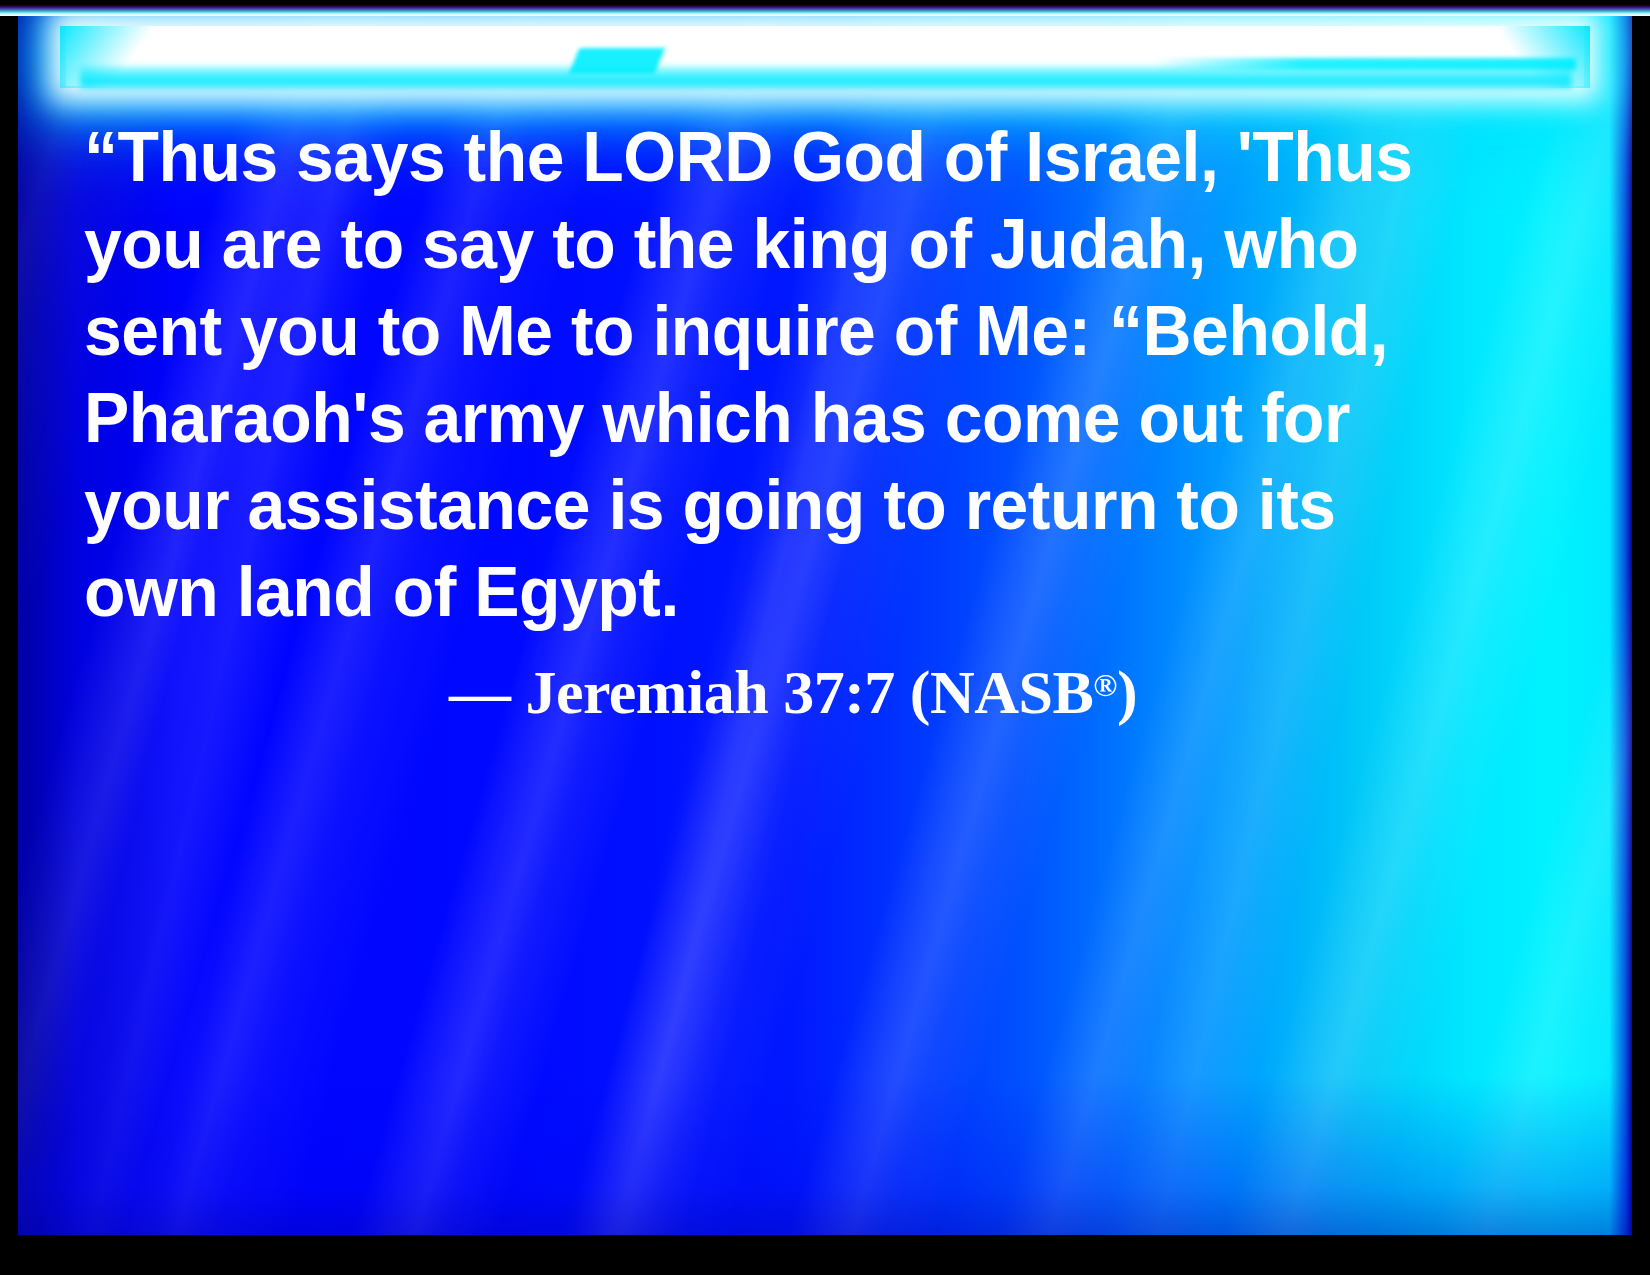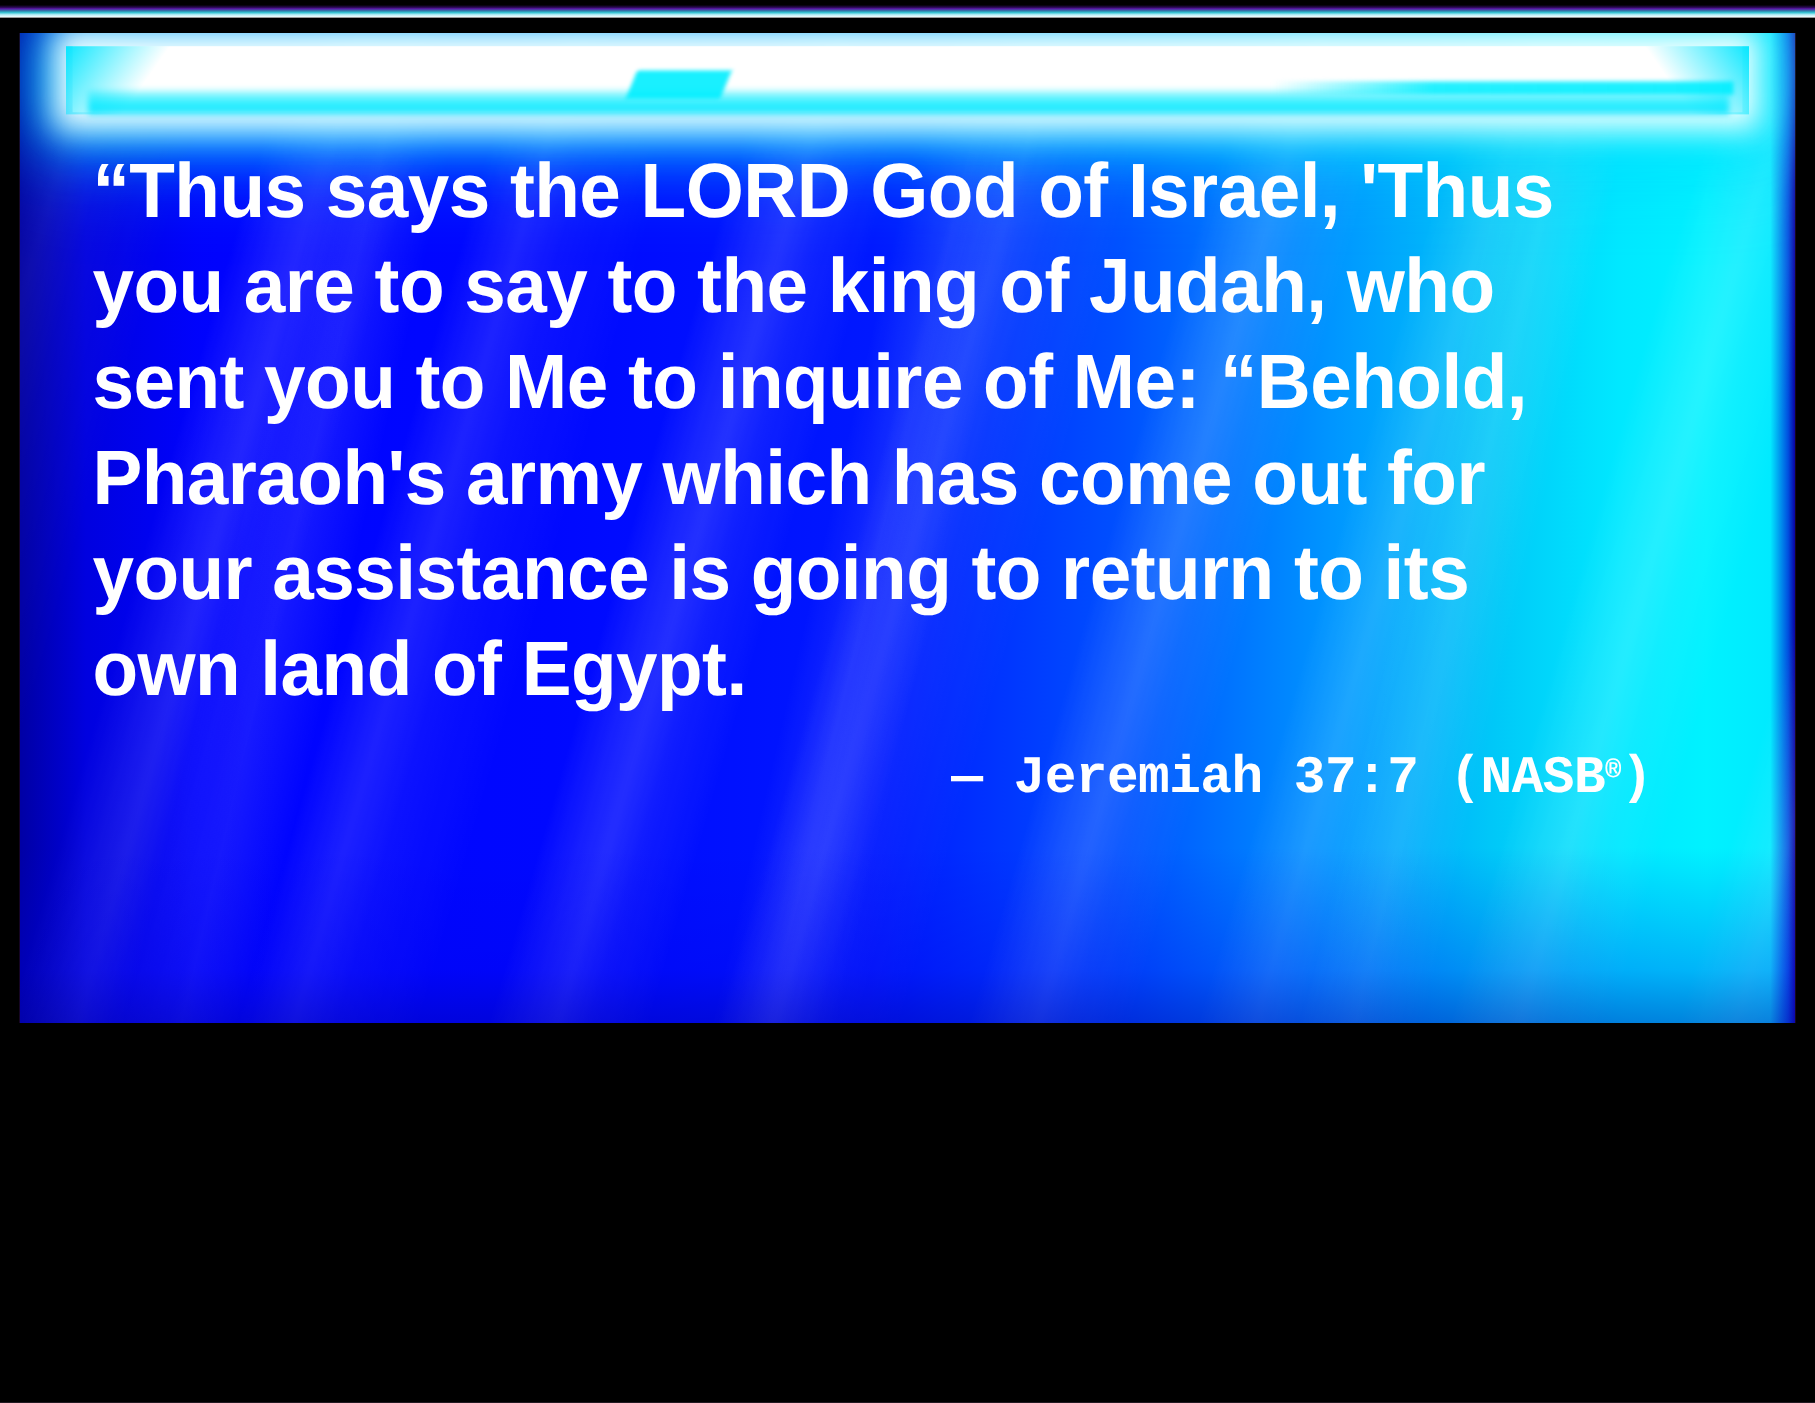--- a/index.html
+++ b/index.html
@@ -37,25 +37,25 @@
         #39c6d6 72%,
         #b9eef7 84%,
         #ffffff 100%);
     z-index: 9;
   }
 
   
   .canvas {
     position: absolute;
     left: 18px;
-    top: 30px;
+    top: 14px;
     width: 1614px;
-    height: 900px;
+    height: 1221px;
     overflow: hidden;
-    background: #701a75;
+    background: #0369a1;
   }
 
   
   .bg-base {
     position: absolute;
     inset: 0;
     background: linear-gradient(to right,
         #0000ff 0%,
         #0008ff 30%,
         #0018ff 48%,
@@ -211,26 +211,26 @@
     font-weight: bold;
     font-size: 70px;
     line-height: 87px;
     white-space: nowrap;
     letter-spacing: -0.5px;
     transform: scaleX(0.97);
     transform-origin: left center;
   }
   .attrib-line {
     color: #ffffff;
-    font-family: Liberation Mono, monospace;
+    font-family: Liberation Serif, serif;
     font-weight: bold;
-    font-size: 48px;
+    font-size: 62px;
     line-height: 98px;
     white-space: nowrap;
-    text-align: right;
+    text-align: center;
     letter-spacing: -0.5px;
     padding-right: 2px;
   }
   .reg-mark {
     font-size: 0.52em;
     vertical-align: 0.52em;
     font-weight: bold;
   }
 </style>
 </head>

